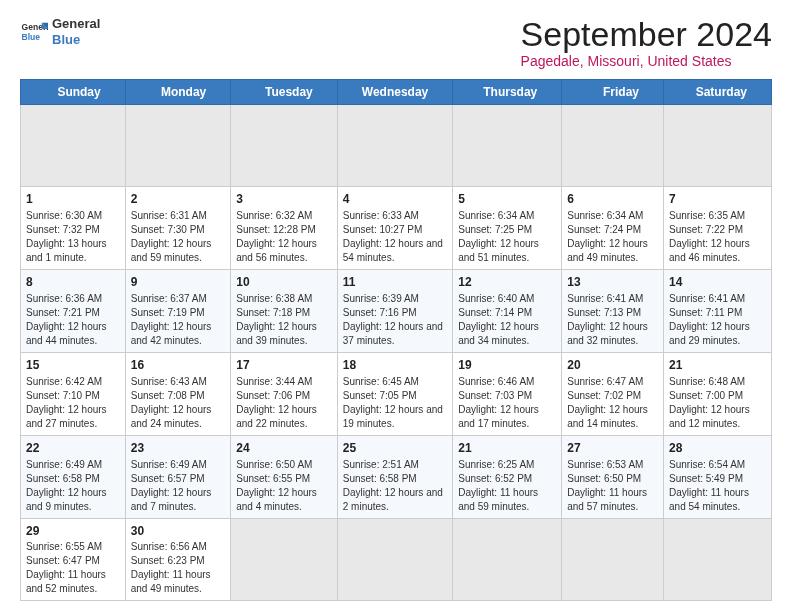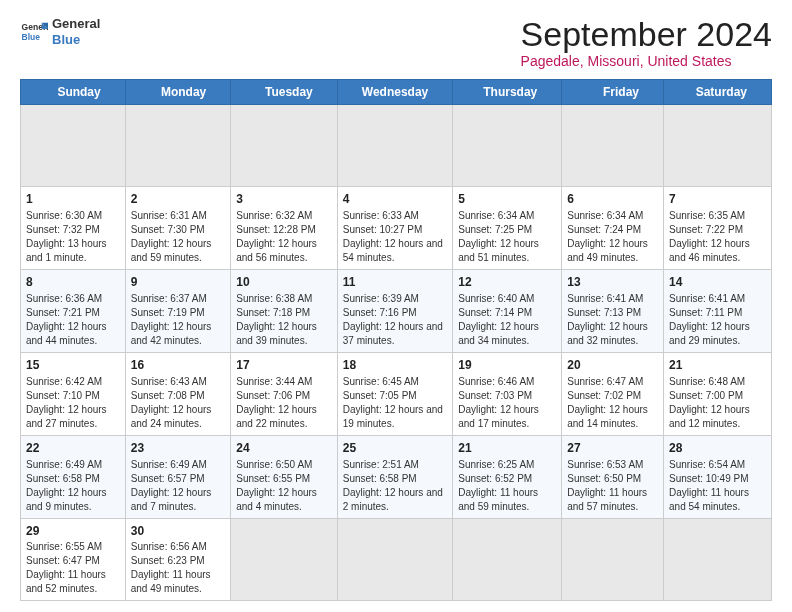--- a/index.html
+++ b/index.html
@@ -161,21 +161,21 @@
           <td><span class="day-num">20</span><span>Sunrise: 6:47 AM</span><br><span>Sunset: 7:02 PM</span><br><span>Daylight: 12 hours and 14 minutes.</span></td>
           <td><span class="day-num">21</span><span>Sunrise: 6:48 AM</span><br><span>Sunset: 7:00 PM</span><br><span>Daylight: 12 hours and 12 minutes.</span></td>
         </tr>
         <tr>
           <td><span class="day-num">22</span><span>Sunrise: 6:49 AM</span><br><span>Sunset: 6:58 PM</span><br><span>Daylight: 12 hours and 9 minutes.</span></td>
           <td><span class="day-num">23</span><span>Sunrise: 6:49 AM</span><br><span>Sunset: 6:57 PM</span><br><span>Daylight: 12 hours and 7 minutes.</span></td>
           <td><span class="day-num">24</span><span>Sunrise: 6:50 AM</span><br><span>Sunset: 6:55 PM</span><br><span>Daylight: 12 hours and 4 minutes.</span></td>
           <td><span class="day-num">25</span><span>Sunrise: 2:51 AM</span><br><span>Sunset: 6:58 PM</span><br><span>Daylight: 12 hours and 2 minutes.</span></td>
           <td><span class="day-num">21</span><span>Sunrise: 6:25 AM</span><br><span>Sunset: 6:52 PM</span><br><span>Daylight: 11 hours and 59 minutes.</span></td>
           <td><span class="day-num">27</span><span>Sunrise: 6:53 AM</span><br><span>Sunset: 6:50 PM</span><br><span>Daylight: 11 hours and 57 minutes.</span></td>
-          <td><span class="day-num">28</span><span>Sunrise: 6:54 AM</span><br><span>Sunset: 10:49 PM</span><br><span>Daylight: 11 hours and 54 minutes.</span></td>
+          <td><span class="day-num">28</span><span>Sunrise: 6:54 AM</span><br><span>Sunset: 5:49 PM</span><br><span>Daylight: 11 hours and 54 minutes.</span></td>
         </tr>
         <tr class="last-row">
           <td><span class="day-num">29</span><span>Sunrise: 6:55 AM</span><br><span>Sunset: 6:47 PM</span><br><span>Daylight: 11 hours and 52 minutes.</span></td>
           <td><span class="day-num">30</span><span>Sunrise: 6:56 AM</span><br><span>Sunset: 6:23 PM</span><br><span>Daylight: 11 hours and 49 minutes.</span></td>
           <td class="empty"></td>
           <td class="empty"></td>
           <td class="empty"></td>
           <td class="empty"></td>
           <td class="empty"></td>
         </tr>

